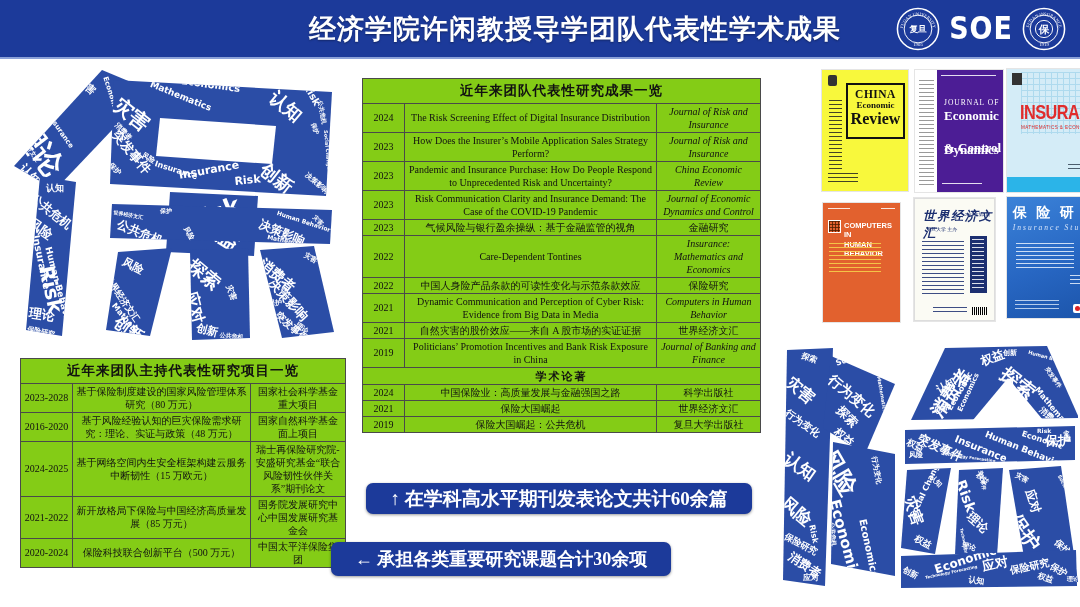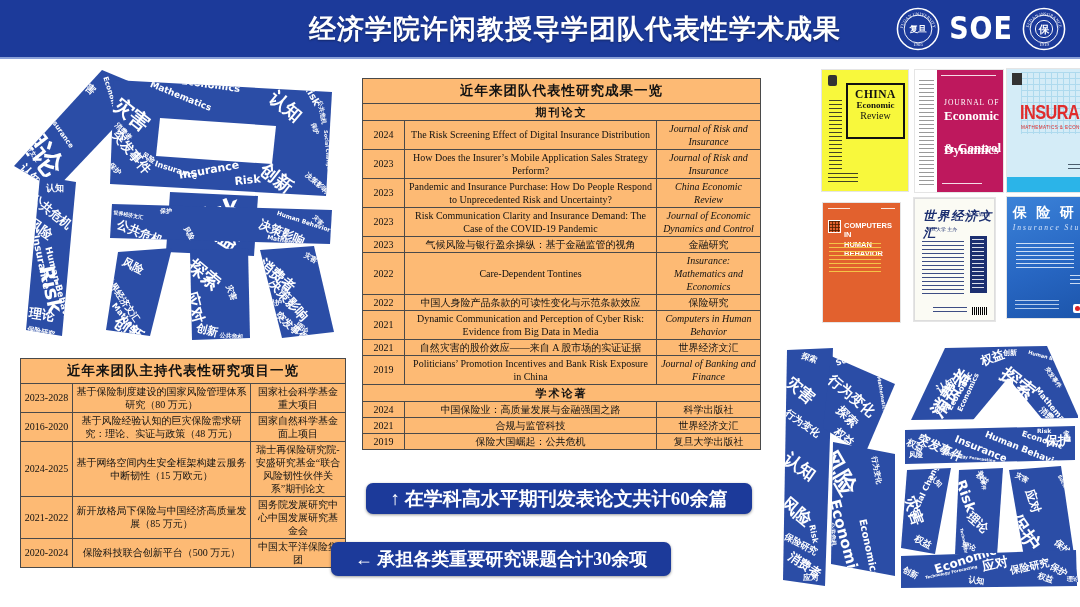--- a/index.html
+++ b/index.html
@@ -20,21 +20,21 @@
 
   
   .cloud{position:absolute;}
   #cloud-bao{left:10px;top:64px;width:345px;height:282px;}
   #cloud-xian{left:783px;top:342px;width:295px;height:262px;}
   .stroke{position:absolute;inset:0;}
   .cw{position:absolute;color:#fff;font-weight:bold;white-space:nowrap;line-height:1;
       transform-origin:0 0;font-family:"DejaVu Sans","Liberation Sans",sans-serif;}
 
   
-  table.datatable{position:absolute;border-collapse:collapse;background:#fdba74;color:#111;
+  table.datatable{position:absolute;border-collapse:collapse;background:#84cc16;color:#111;
       font-size:10px;table-layout:fixed;padding-left:27px;}
   table.datatable th,table.datatable td{border:1px solid #4a4a4a;text-align:center;
       vertical-align:middle;padding:1px 3px;line-height:1.3;}
   table.datatable th{font-size:13.5px;font-weight:bold;padding:3px 0;letter-spacing:1px;}
   td.section{font-weight:bold;font-size:11px;letter-spacing:2px;}
   td.year{font-family:"Liberation Serif","DejaVu Serif",serif;}
   .it{font-style:italic;}
   #pub-table{left:362px;top:78px;width:398px;}
   #proj-table{left:20px;top:358px;width:325px;}
 
@@ -47,25 +47,25 @@
 
   
   .cover{position:absolute;overflow:hidden;box-shadow:0 0 0 1px rgba(0,0,0,.10);margin-left:36px;}
   .lines{position:absolute;background:repeating-linear-gradient(to bottom,currentColor 0 1px,transparent 1px 4px);opacity:.85;}
   
   #cover-cer{left:786px;top:70px;width:86px;height:121px;background:#f8f83c;}
   #cover-cer .box{position:absolute;left:24px;top:13px;width:55px;height:52px;border:2px solid #111;
       text-align:center;color:#111;}
   #cover-cer .t1{font-weight:bold;font-size:11.5px;margin-top:3px;letter-spacing:.5px;}
   #cover-cer .t2{font-weight:bold;font-size:9px;}
-  #cover-cer .t3{font-weight:normal;font-size:10px;}
+  #cover-cer .t3{font-weight:bold;font-size:16px;}
   #cover-cer .logo{position:absolute;left:6px;top:5px;width:9px;height:11px;background:#333;border-radius:2px;}
   
   #cover-jedc{left:879px;top:70px;width:88px;height:122px;background:#fff;}
-  #cover-jedc .main{position:absolute;left:22px;top:0;right:0;bottom:0;background:#be185d;}
+  #cover-jedc .main{position:absolute;left:22px;top:0;right:0;bottom:0;background:#4c1d95;}
   #cover-jedc .kicker{position:absolute;left:7px;top:28px;color:#fff;font-size:7.5px;letter-spacing:1px;}
   #cover-jedc .big{position:absolute;left:7px;color:#fff;font-size:13px;font-weight:bold;}
   
   #cover-ime{left:971px;top:69px;width:99px;height:123px;background:#d4ecf7;}
   #cover-ime .grid{position:absolute;left:14px;top:3px;right:3px;height:62px;
       background:repeating-linear-gradient(to bottom,#aedaee 0 1px,transparent 1px 6px),
                  repeating-linear-gradient(to right,#aedaee 0 1px,transparent 1px 6px);}
   #cover-ime .logo{position:absolute;left:5px;top:4px;width:10px;height:12px;background:#333;}
   #cover-ime .t1{position:absolute;left:13px;top:32px;color:#e02c2c;font-weight:bold;font-size:15.5px;
       font-family:"Liberation Sans","DejaVu Sans",sans-serif;letter-spacing:-.5px;transform:scale(1.05,1.25);transform-origin:0 0;}
@@ -303,23 +303,20 @@
         <col style="width:252px">
         <col style="width:104px">
       </colgroup>
     <thead>
         <tr>
           <th colspan="3">近年来团队代表性研究成果一览</th>
         </tr>
       </thead>
     <tbody id="pub-body">
         <tr>
-          <td colspan="3" class="section">期刊论文</td>
-        </tr>
-        <tr>
           <td class="year">2024</td>
           <td>The Risk Screening Effect of Digital Insurance Distribution</td>
           <td class="it">Journal of Risk and Insurance</td>
         </tr>
         <tr>
           <td class="year">2023</td>
           <td>How Does the Insurer’s Mobile Application Sales Strategy Perform?</td>
           <td class="it">Journal of Risk and Insurance</td>
         </tr>
         <tr>
@@ -365,21 +362,21 @@
         <tr>
           <td colspan="3" class="section">学术论著</td>
         </tr>
         <tr>
           <td class="year">2024</td>
           <td>中国保险业：高质量发展与金融强国之路</td>
           <td>科学出版社</td>
         </tr>
         <tr>
           <td class="year">2021</td>
-          <td>合规与监管科技</td>
+          <td>保险大国崛起</td>
           <td>世界经济文汇</td>
         </tr>
         <tr>
           <td class="year">2019</td>
           <td>保险大国崛起：公共危机</td>
           <td>复旦大学出版社</td>
         </tr>
       </tbody>
   </table>
 

